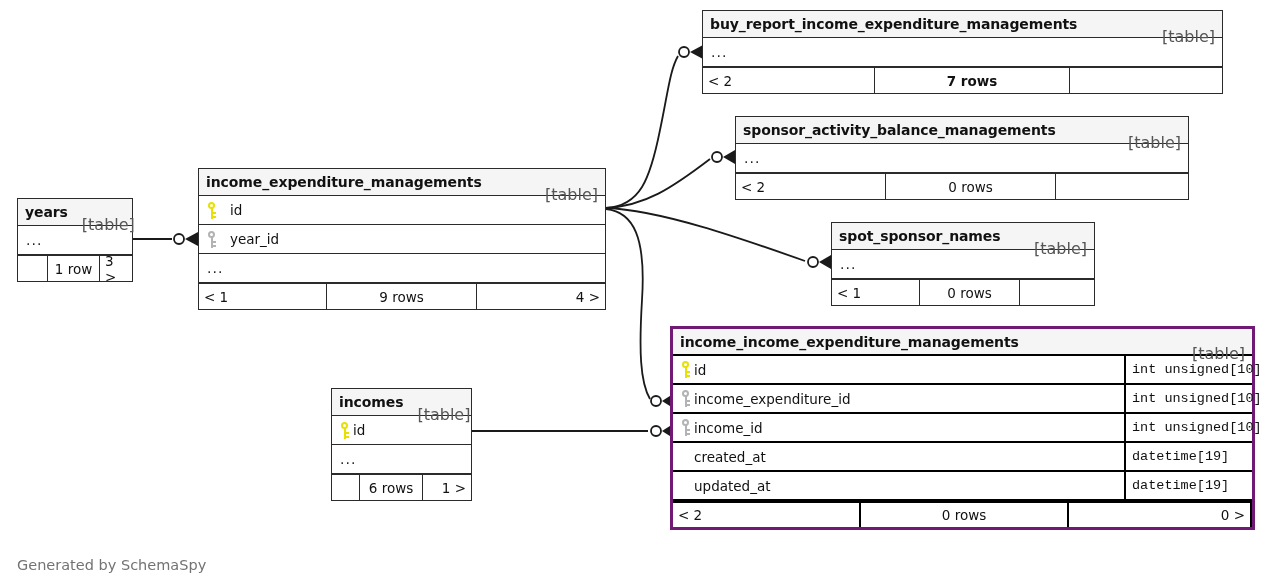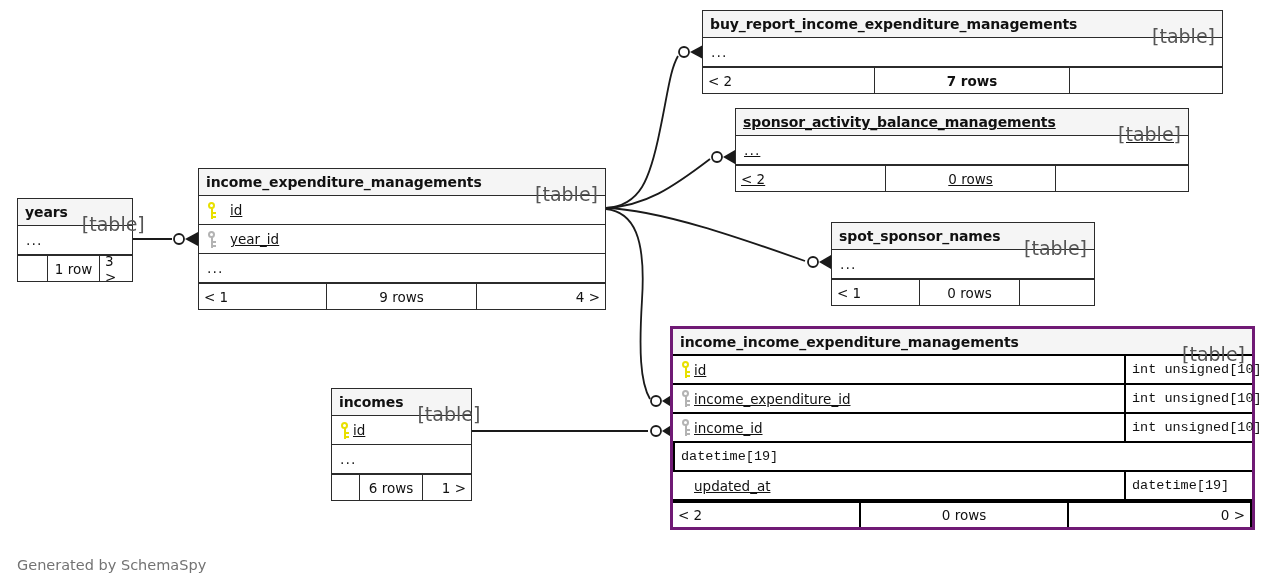--- a/index.html
+++ b/index.html
@@ -52,21 +52,21 @@
     white-space: nowrap;
   }
   .tbl.emph .hdr { border-bottom: 2px solid #000; }
   .tbl .tname {
     font-weight: bold;
     font-size: 14px;
     letter-spacing: -0.1px;
   }
   .tbl .ttag {
     color: #555555;
-    font-size: 19px;
+    font-size: 16px;
     padding-left: 14px;
     margin-top: 24px;
   }
 
   .row {
     box-sizing: border-box;
     display: flex;
     align-items: center;
     height: 29px;
     border-bottom: 1px solid #2b2b2b;
@@ -86,21 +86,21 @@
     box-sizing: border-box;
     border-left: 1px solid #2b2b2b;
     padding: 0 6px;
     height: 100%;
     display: flex;
     align-items: center;
     width: 128px;
   }
   .tbl.emph .row .coltype { border-left: 2px solid #000; font-family: Liberation Mono, monospace; }
 
-  .row .lbl { padding-left: 10px; text-decoration: underline; }
+  .row .lbl { padding-left: 10px; }
   .row .lbl.noindent { padding-left: 0px; }
 
   
   .keyicon {
     position: relative;
     width: 11px;
     height: 17px;
     flex: 0 0 auto;
     margin-right: 2px;
   }
@@ -271,21 +271,21 @@
     <div class="row">
       <span class="colname ellipsis-row">...</span>
     </div>
     <div class="foot">
       <span class="fc left" style="width:172px;">&lt; 2</span>
       <span class="fc center" style="width:195px;font-weight:bold;">7 rows</span>
       <span class="fc right" style="flex:1;"></span>
     </div>
   </div>
 
-  <div class="tbl" style="left:735px; top:108px; width:454px;text-decoration:underline;">
+  <div class="tbl" style="left:735px; top:116px; width:454px;">
     <div class="hdr">
       <span class="tname">sponsor_activity_balance_managements</span>
       <span class="ttag">[table]</span>
     </div>
     <div class="row">
       <span class="colname ellipsis-row">...</span>
     </div>
     <div class="foot">
       <span class="fc left" style="width:150px;">&lt; 2</span>
       <span class="fc center" style="width:170px;">0 rows</span>
@@ -373,20 +373,24 @@
             <i class="stem"></i>
             <i class="tooth1"></i>
             <i class="tooth2"></i>
           </span>
         <span class="lbl noindent">income_id</span>
       </span>
       <span class="coltype">int unsigned[10]</span>
     </div>
 
     <div class="row">
+      <span class="colname">
+        <span class="keyicon"></span>
+        <span class="lbl noindent">created_at</span>
+      </span>
       <span class="coltype">datetime[19]</span>
     </div>
 
     <div class="row">
       <span class="colname">
         <span class="keyicon"></span>
         <span class="lbl noindent">updated_at</span>
       </span>
       <span class="coltype">datetime[19]</span>
     </div>

